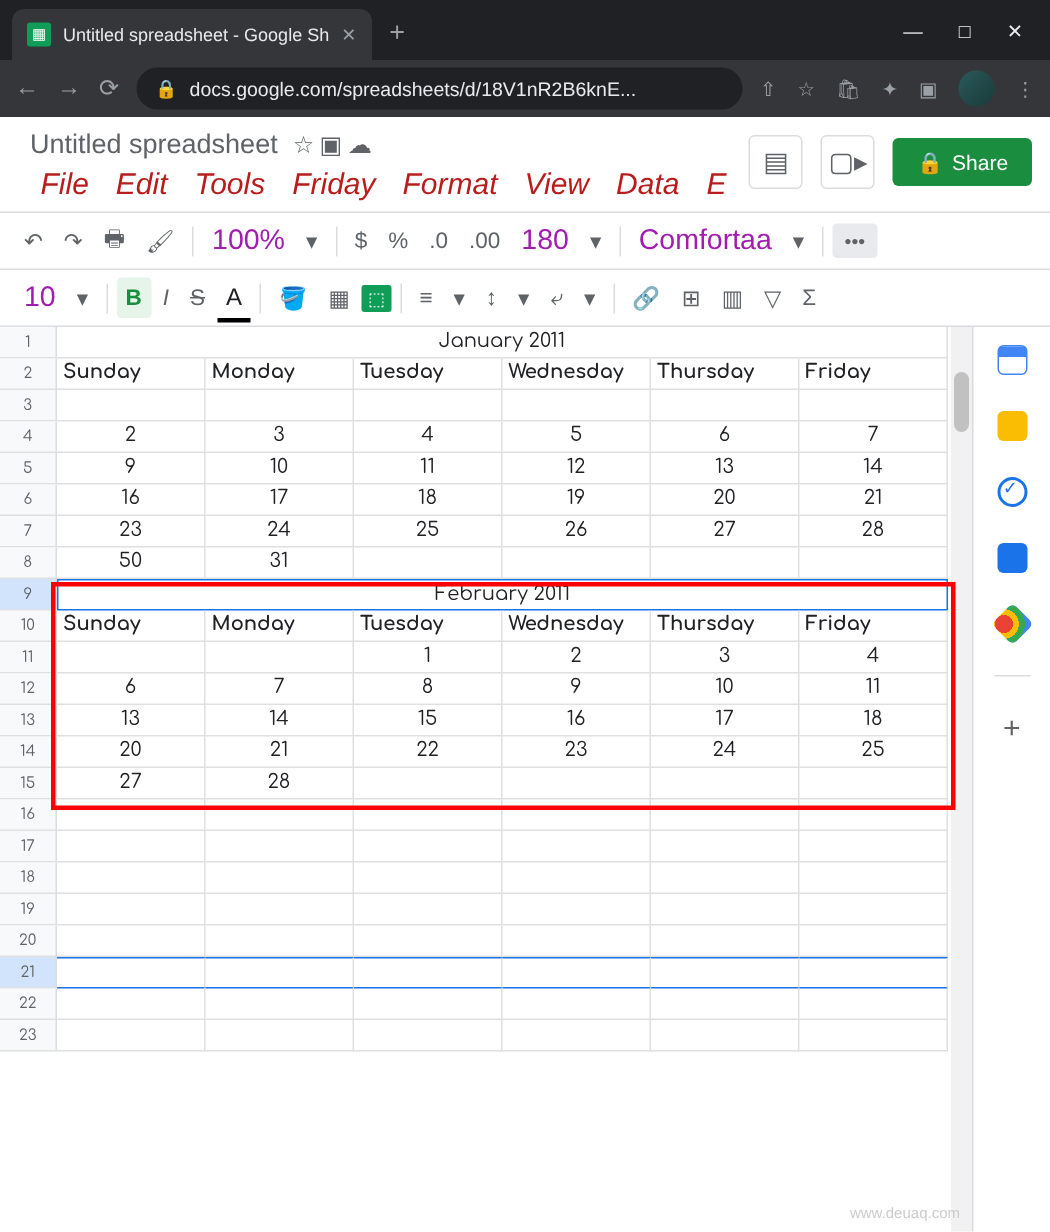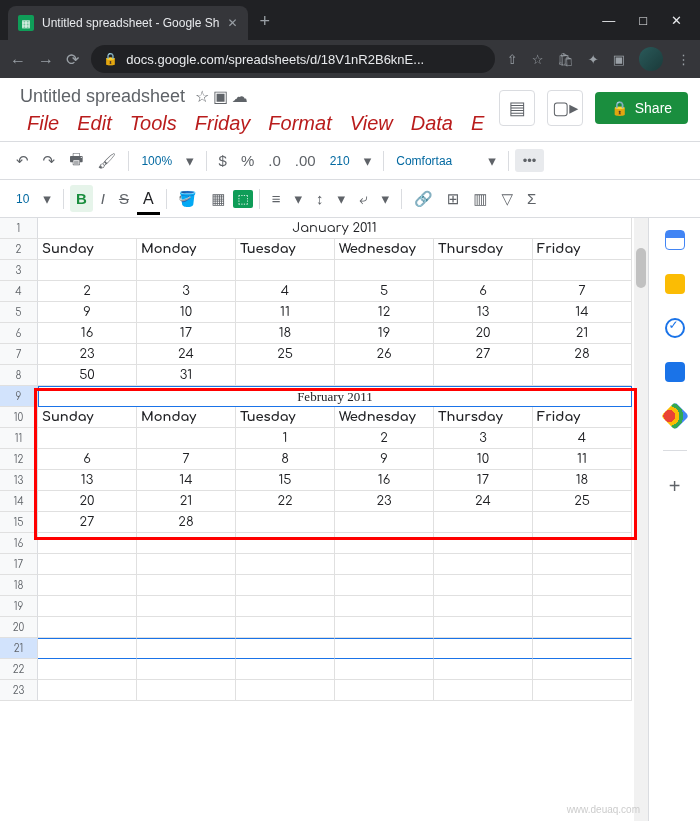--- a/index.html
+++ b/index.html
@@ -34,21 +34,21 @@
 .menu-bar span { padding: 3px 7px; color: #b91c1c; font-size: 20px; cursor: pointer; border-radius: 4px; font-style: italic; }
 .header-right { display: flex; align-items: center; gap: 12px; margin-top: 4px; }
 .hr-btn { width: 36px; height: 36px; border: 1px solid #dadce0; border-radius: 4px; display: flex; align-items: center; justify-content: center; cursor: pointer; color: #5f6368; font-size: 18px; }
 .share-btn { background: #1a8e3e; color: white; padding: 8px 16px; border-radius: 4px; font-size: 14px; font-weight: 500; display: flex; align-items: center; gap: 6px; cursor: pointer; }
 .avatar-lg { width: 36px; height: 36px; border-radius: 50%; background: linear-gradient(135deg, #2a6a6a, #1a4a4a); cursor: pointer; }
 
 
 .toolbar { display: flex; align-items: center; padding: 4px 10px; gap: 2px; border-bottom: 1px solid #dadce0; height: 38px; }
 .tb-btn { padding: 5px 6px; color: #5f6368; cursor: pointer; border-radius: 3px; font-size: 15px; display: flex; align-items: center; }
 .tb-sep { width: 1px; height: 20px; background: #dadce0; margin: 0 4px; }
-.tb-text { font-size: 12px; color: #0369a1; padding: 4px 6px; cursor: pointer; }
+.tb-text { font-size: 19px; color: #a21caf; padding: 4px 6px; cursor: pointer; }
 .tb-more { background: #e8eaed; border-radius: 3px; padding: 4px 8px; color: #5f6368; cursor: pointer; }
 .tb-bold { font-weight: bold; color: #1a8e3e; background: #e6f4ea; border-radius: 3px; }
 .font-a { font-size: 16px; color: #202124; position: relative; }
 .font-a::after { content: ''; position: absolute; bottom: -2px; left: 0; right: 0; height: 3px; background: #000; }
 .fill-btn { background: #0f9d58; color: white; border-radius: 2px; padding: 2px 4px; font-size: 12px; }
 
 
 .main-area { display: flex; height: 610px; }
 .sheet-wrap { flex: 1; overflow: hidden; position: relative; }
 .side-panel { width: 52px; background: #fff; border-left: 1px solid #dadce0; display: flex; flex-direction: column; align-items: center; padding-top: 12px; gap: 24px; }
@@ -151,21 +151,21 @@
   <span class="tb-btn">🖶</span>
   <span class="tb-btn">🖌</span>
   <div class="tb-sep"></div>
   <span class="tb-text">100%</span>
     <span class="tb-btn">▾</span>
   <div class="tb-sep"></div>
   <span class="tb-btn">$</span>
   <span class="tb-btn">%</span>
   <span class="tb-btn">.0</span>
   <span class="tb-btn">.00</span>
-  <span class="tb-text">210</span>
+  <span class="tb-text">180</span>
     <span class="tb-btn">▾</span>
   <div class="tb-sep"></div>
   <span class="tb-text" style="min-width:90px">Comfortaa</span>
     <span class="tb-btn">▾</span>
   <div class="tb-sep"></div>
   <span class="tb-more">•••</span>
 </div>
 
 <div class="toolbar">
   <span class="tb-text" style="min-width:24px">10</span>
@@ -242,21 +242,21 @@
         <div class="cell">27</div>
         <div class="cell">28</div>
         <div class="row-hdr">8</div>
         <div class="cell">50</div>
         <div class="cell">31</div>
         <div class="cell"></div>
         <div class="cell"></div>
         <div class="cell"></div>
         <div class="cell"></div>
         <div class="row-hdr" style="background: rgb(210, 227, 252);">9</div>
-        <div class="cell merged-title" style="border: 1px solid rgb(26, 115, 232); background: rgb(255, 255, 255); font-family: Liberation Serif, serif;">February 2011</div>
+        <div class="cell merged-title" style="border: 1px solid rgb(26, 115, 232); background: rgb(255, 255, 255);">February 2011</div>
         <div class="row-hdr">10</div>
         <div class="cell hdr">Sunday</div>
         <div class="cell hdr">Monday</div>
         <div class="cell hdr">Tuesday</div>
         <div class="cell hdr">Wednesday</div>
         <div class="cell hdr">Thursday</div>
         <div class="cell hdr">Friday</div>
         <div class="row-hdr">11</div>
         <div class="cell"></div>
         <div class="cell"></div>

